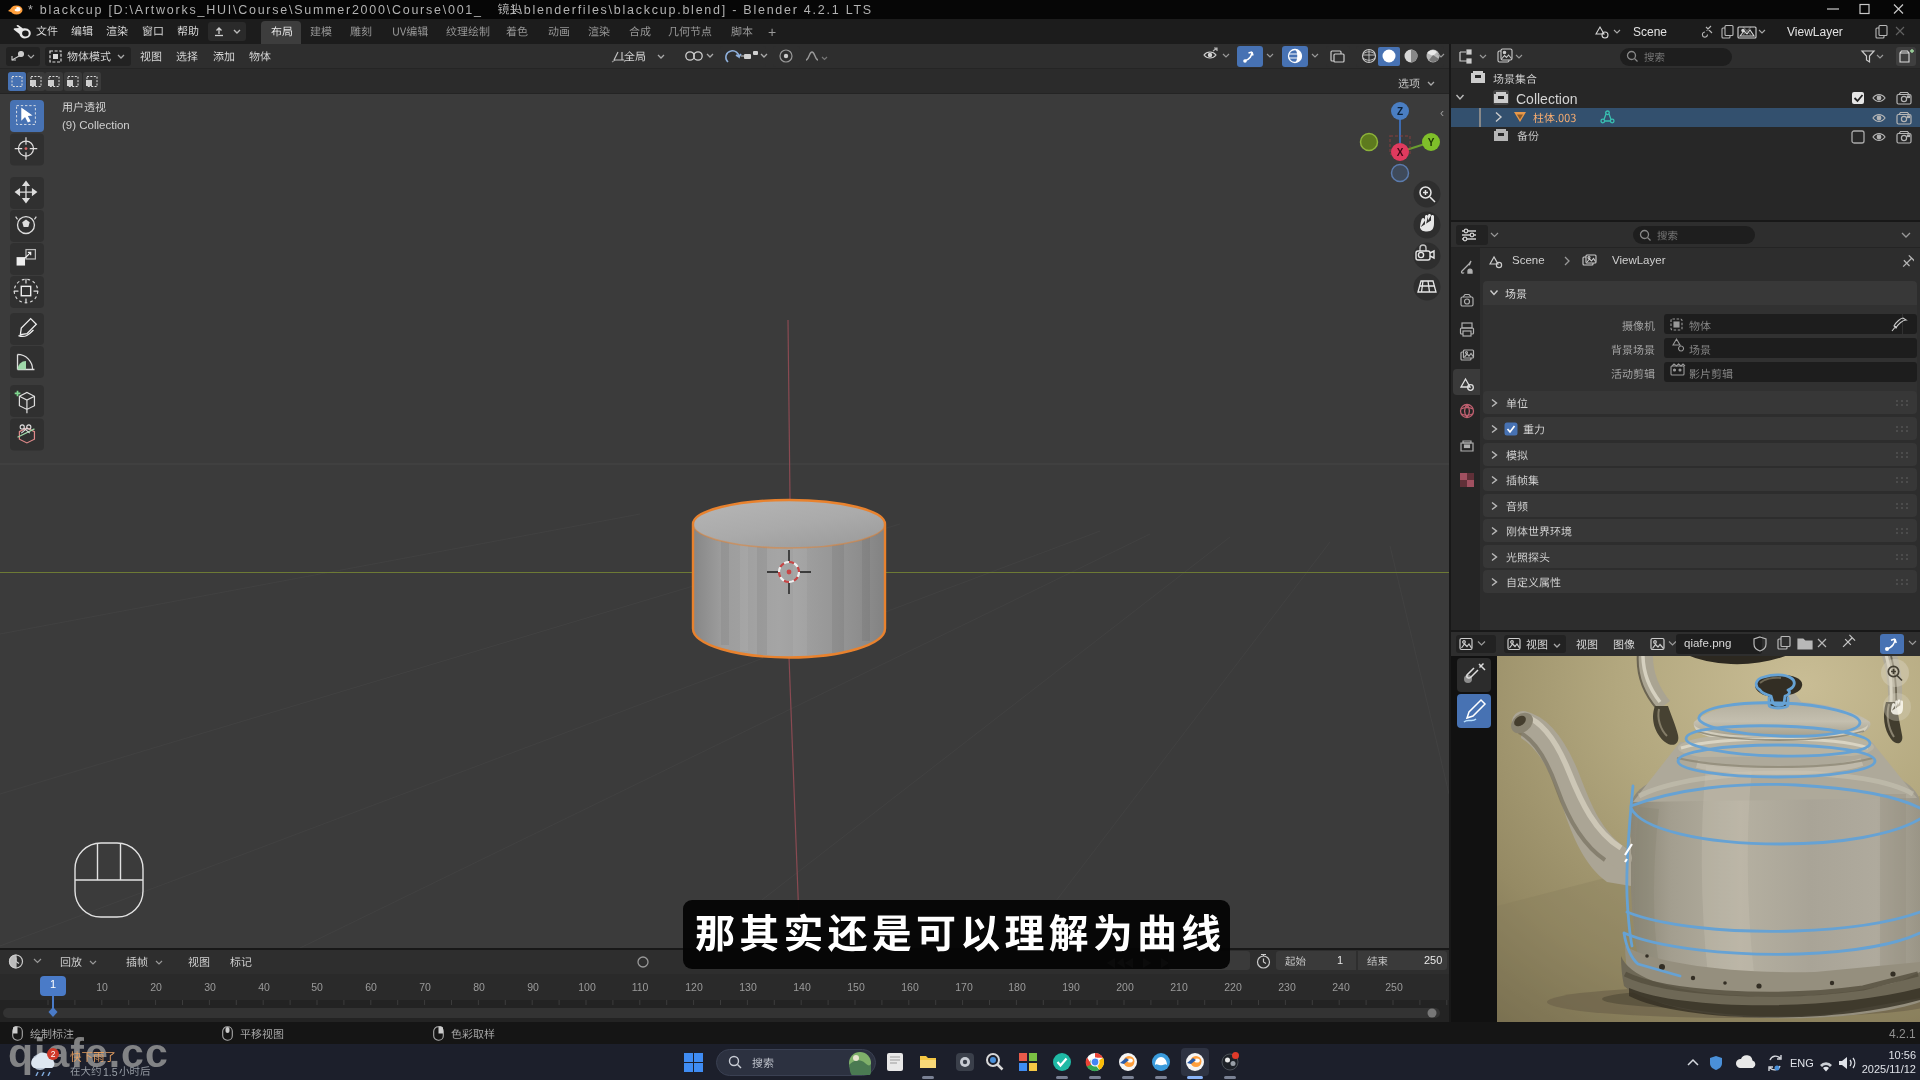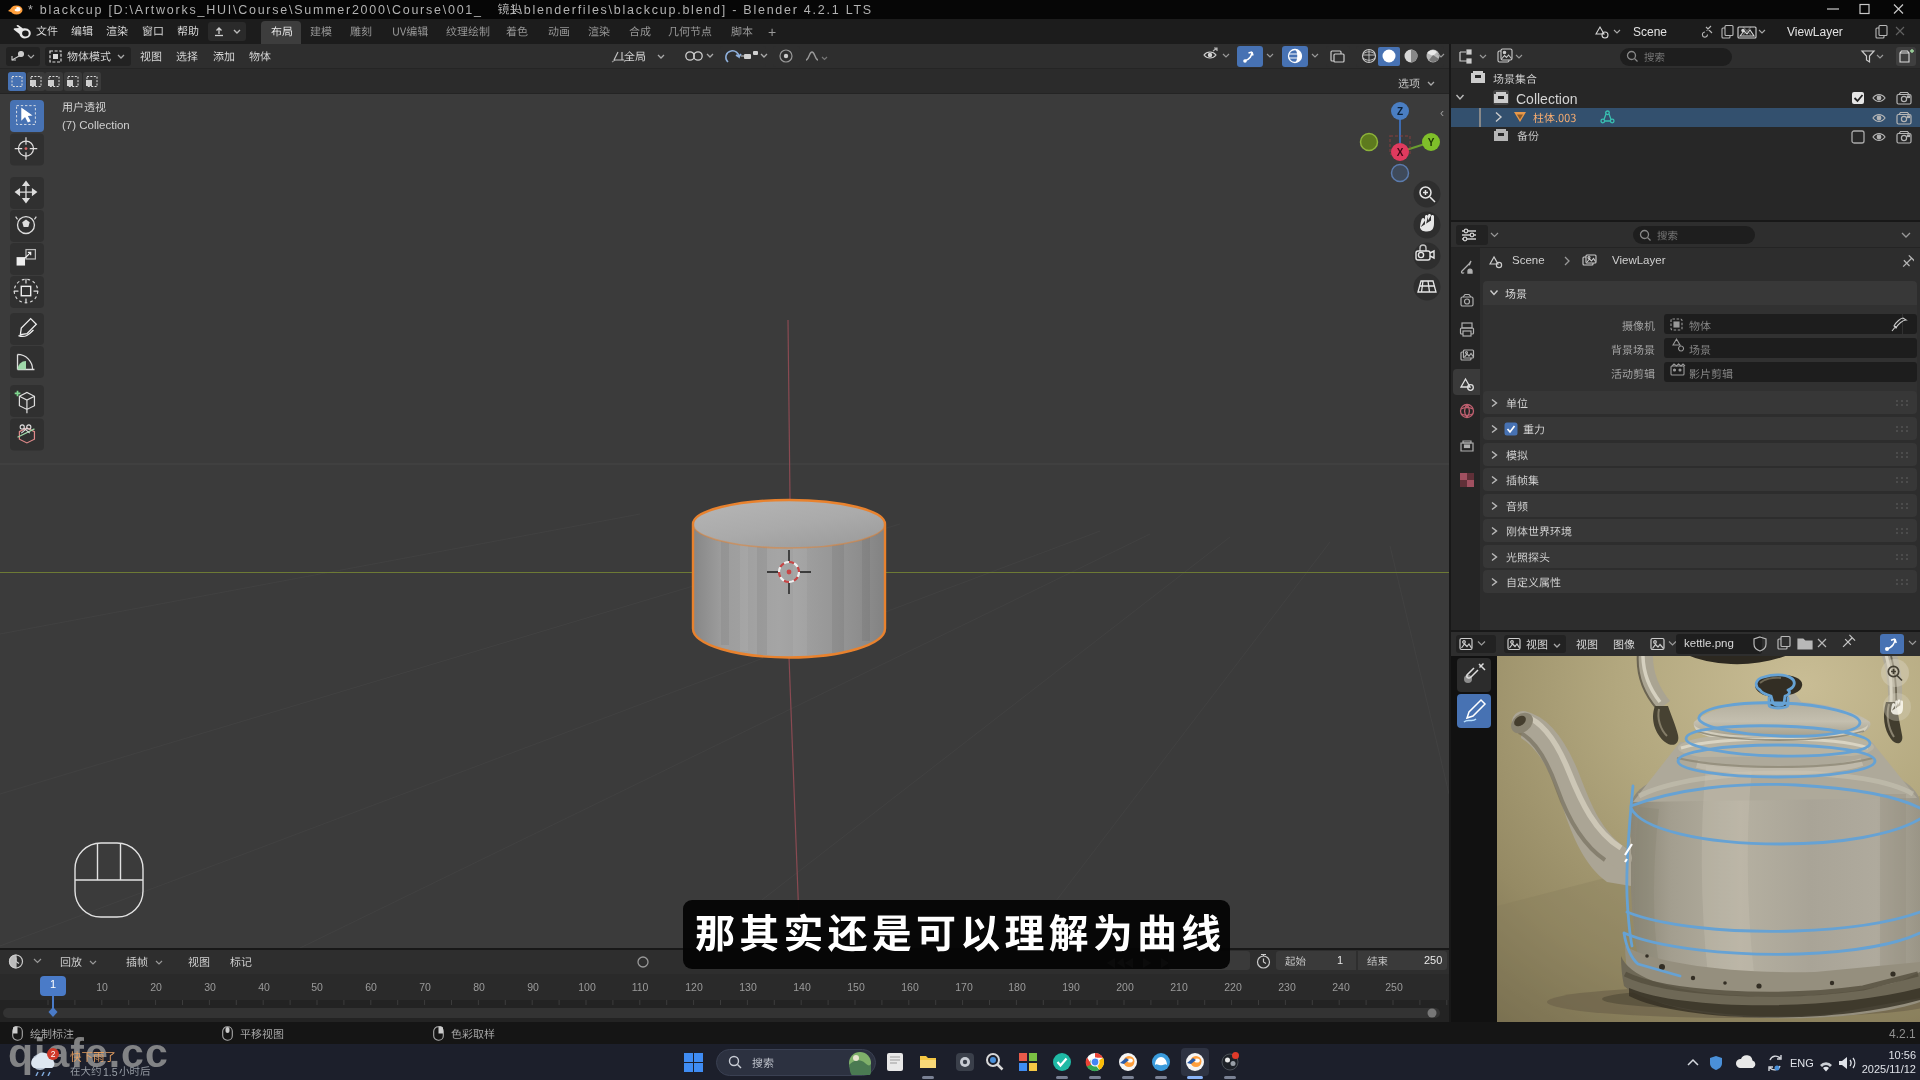--- a/index.html
+++ b/index.html
@@ -404,21 +404,21 @@
         <rect width="34" height="32" rx="4" fill="#2e2e2ecc"></rect>
         <g transform="scale(0.94)">
           <path d="M10 14 l8 -4 l8 4 v8 l-8 4 l-8 -4 z" fill="none" stroke="#e08a8a" stroke-width="1.3"></path>
           <path d="M8 20 l18 -9" stroke="#9fd8a9" stroke-width="1.3"></path>
           <circle cx="13" cy="9" r="2.2" fill="none" stroke="#ddd" stroke-width="1.2"></circle>
           <circle cx="20" cy="9" r="2.2" fill="none" stroke="#ddd" stroke-width="1.2"></circle>
           <path d="M15 10.5 l6 5 M18 10.5 l-6 5" stroke="#ddd" stroke-width="1.2"></path>
         </g>
       </g>
     </svg>
-    <div class="tx" style="left:62px;top:119px;font-size:11.5px;color:#cfcfcf">(7) Collection</div>
+    <div class="tx" style="left:62px;top:119px;font-size:11.5px;color:#cfcfcf">(9) Collection</div>
     <svg class="ab" style="left:1352px;top:96px" width="97" height="210" viewBox="0 0 97 210">
 <g stroke-width="2">
 <path d="M48 17 L48 56" stroke="#3d6bb0"></path>
 <path d="M48 56 L79 46" stroke="#6a9d2f"></path>
 </g>
 <path d="M38 40 l20 0 l0 18 l-20 0 z" fill="none" stroke="#a04040" stroke-width="1.5" opacity="0.5" stroke-dasharray="3 2"></path>
 <circle cx="48" cy="15" r="9" fill="#4a7ec2"></circle>
       <text x="48" y="19" font-size="10" font-weight="bold" fill="#0b2038" text-anchor="middle" font-family="Liberation Sans">Z</text>
 <circle cx="17" cy="46" r="8.5" fill="#5d7a1e" stroke="#8db33a" stroke-width="1.5"></circle>
 <circle cx="79" cy="46" r="9" fill="#7fbf2a"></circle>
@@ -802,21 +802,21 @@
     </svg>
     <svg class="ab" style="left:1649px;top:635px" width="44" height="18" viewBox="0 0 44 18">
 <g stroke="#ccc" stroke-width="1.2" fill="none">
         <rect x="2" y="3.5" width="13" height="11" rx="1.5"></rect>
         <circle cx="6" cy="7" r="1.3"></circle>
         <path d="M3.5 13.5 l3 -4 l2.5 2.5 l2 -2.5 l3.5 4"></path>
         <path d="M20 6.5 l3.5 3.5 3.5 -3.5" stroke="#999"></path>
       </g>
 </svg>
     <div class="ab" style="left:1676px;top:633.5px;width:86px;height:20px;background:#1e1e1e;border-radius:3px"></div>
-    <div class="tx" style="left:1684px;top:637px;font-size:11.5px;color:#d8d8d8">kettle.png</div>
+    <div class="tx" style="left:1684px;top:637px;font-size:11.5px;color:#d8d8d8">qiafe.png</div>
     <svg class="ab" style="left:1752px;top:634px" width="168" height="20" viewBox="0 0 168 20">
 <g stroke="#b8b8b8" stroke-width="1.2" fill="none">
 <path d="M8 3 l6 2 v5 c0 4 -3 6 -6 7 c-3 -1 -6 -3 -6 -7 v-5 z"></path>
 <g transform="translate(24 0)">
           <rect x="2" y="5" width="9" height="10" rx="1"></rect>
           <rect x="5" y="2.5" width="9" height="10" rx="1" fill="#2e2e2e"></rect>
         </g>
 <g transform="translate(44 0)">
           <path d="M2 15 v-10 h5 l2 2 h7 v8 z" fill="#b8b8b8"></path>
         </g>

